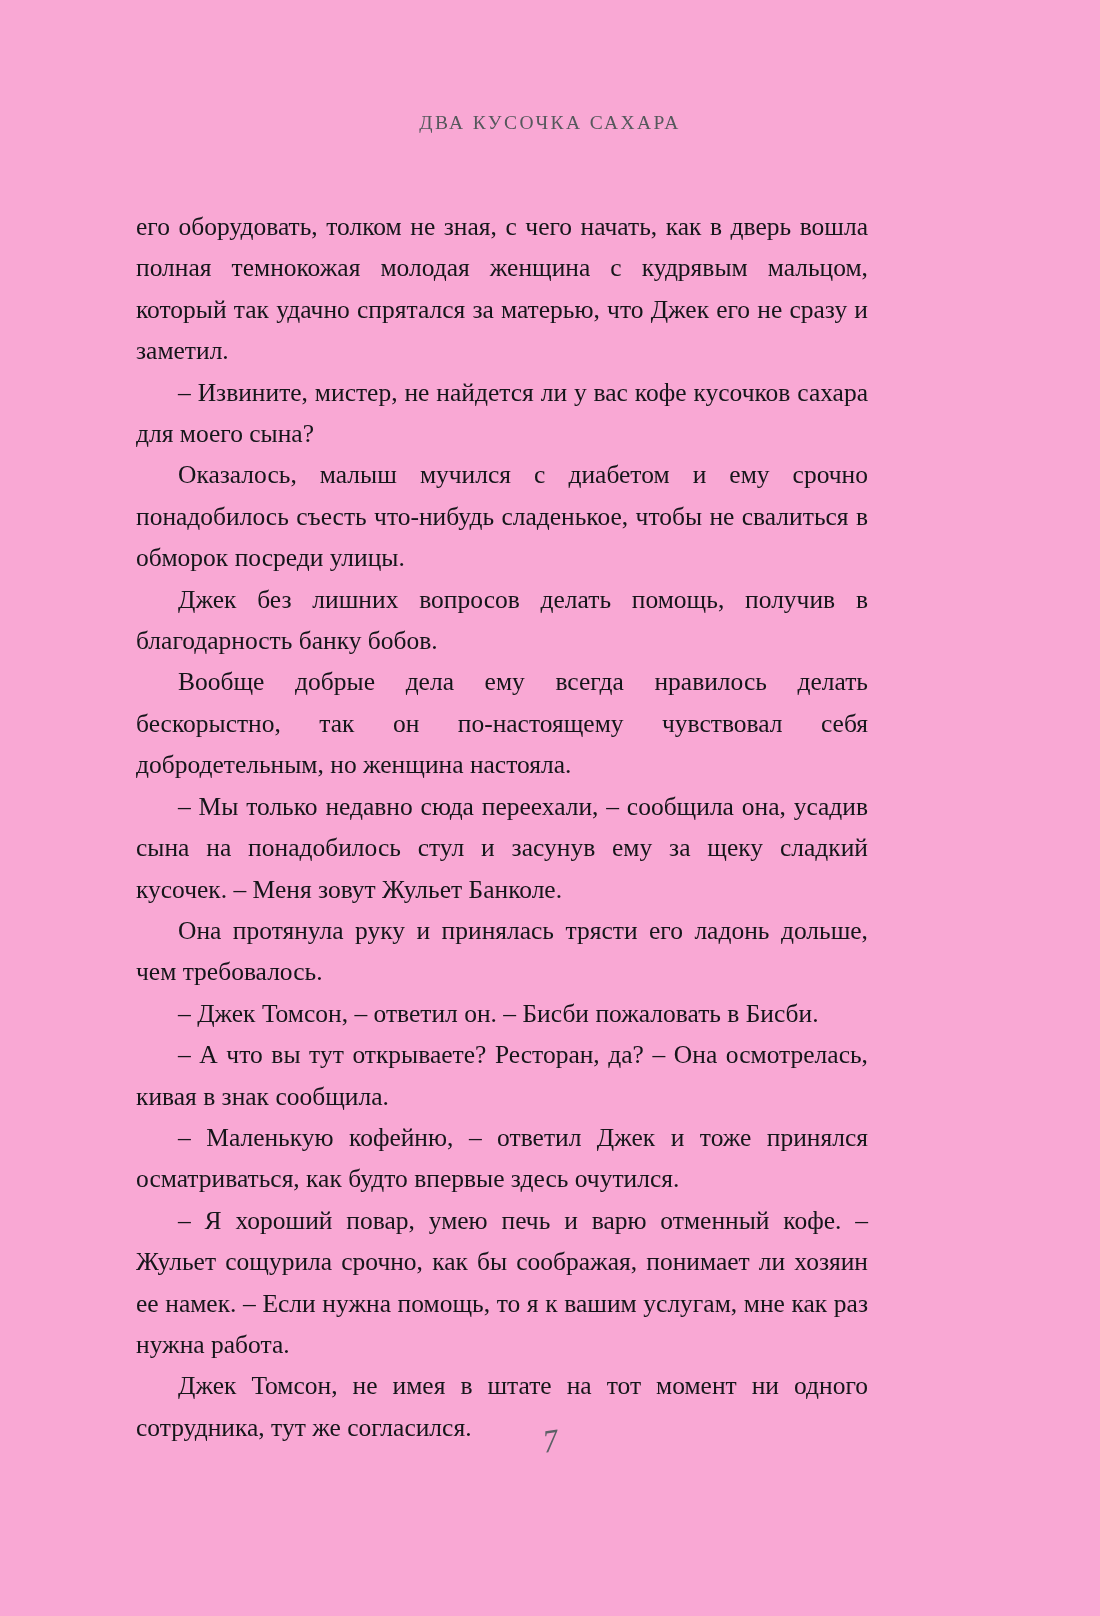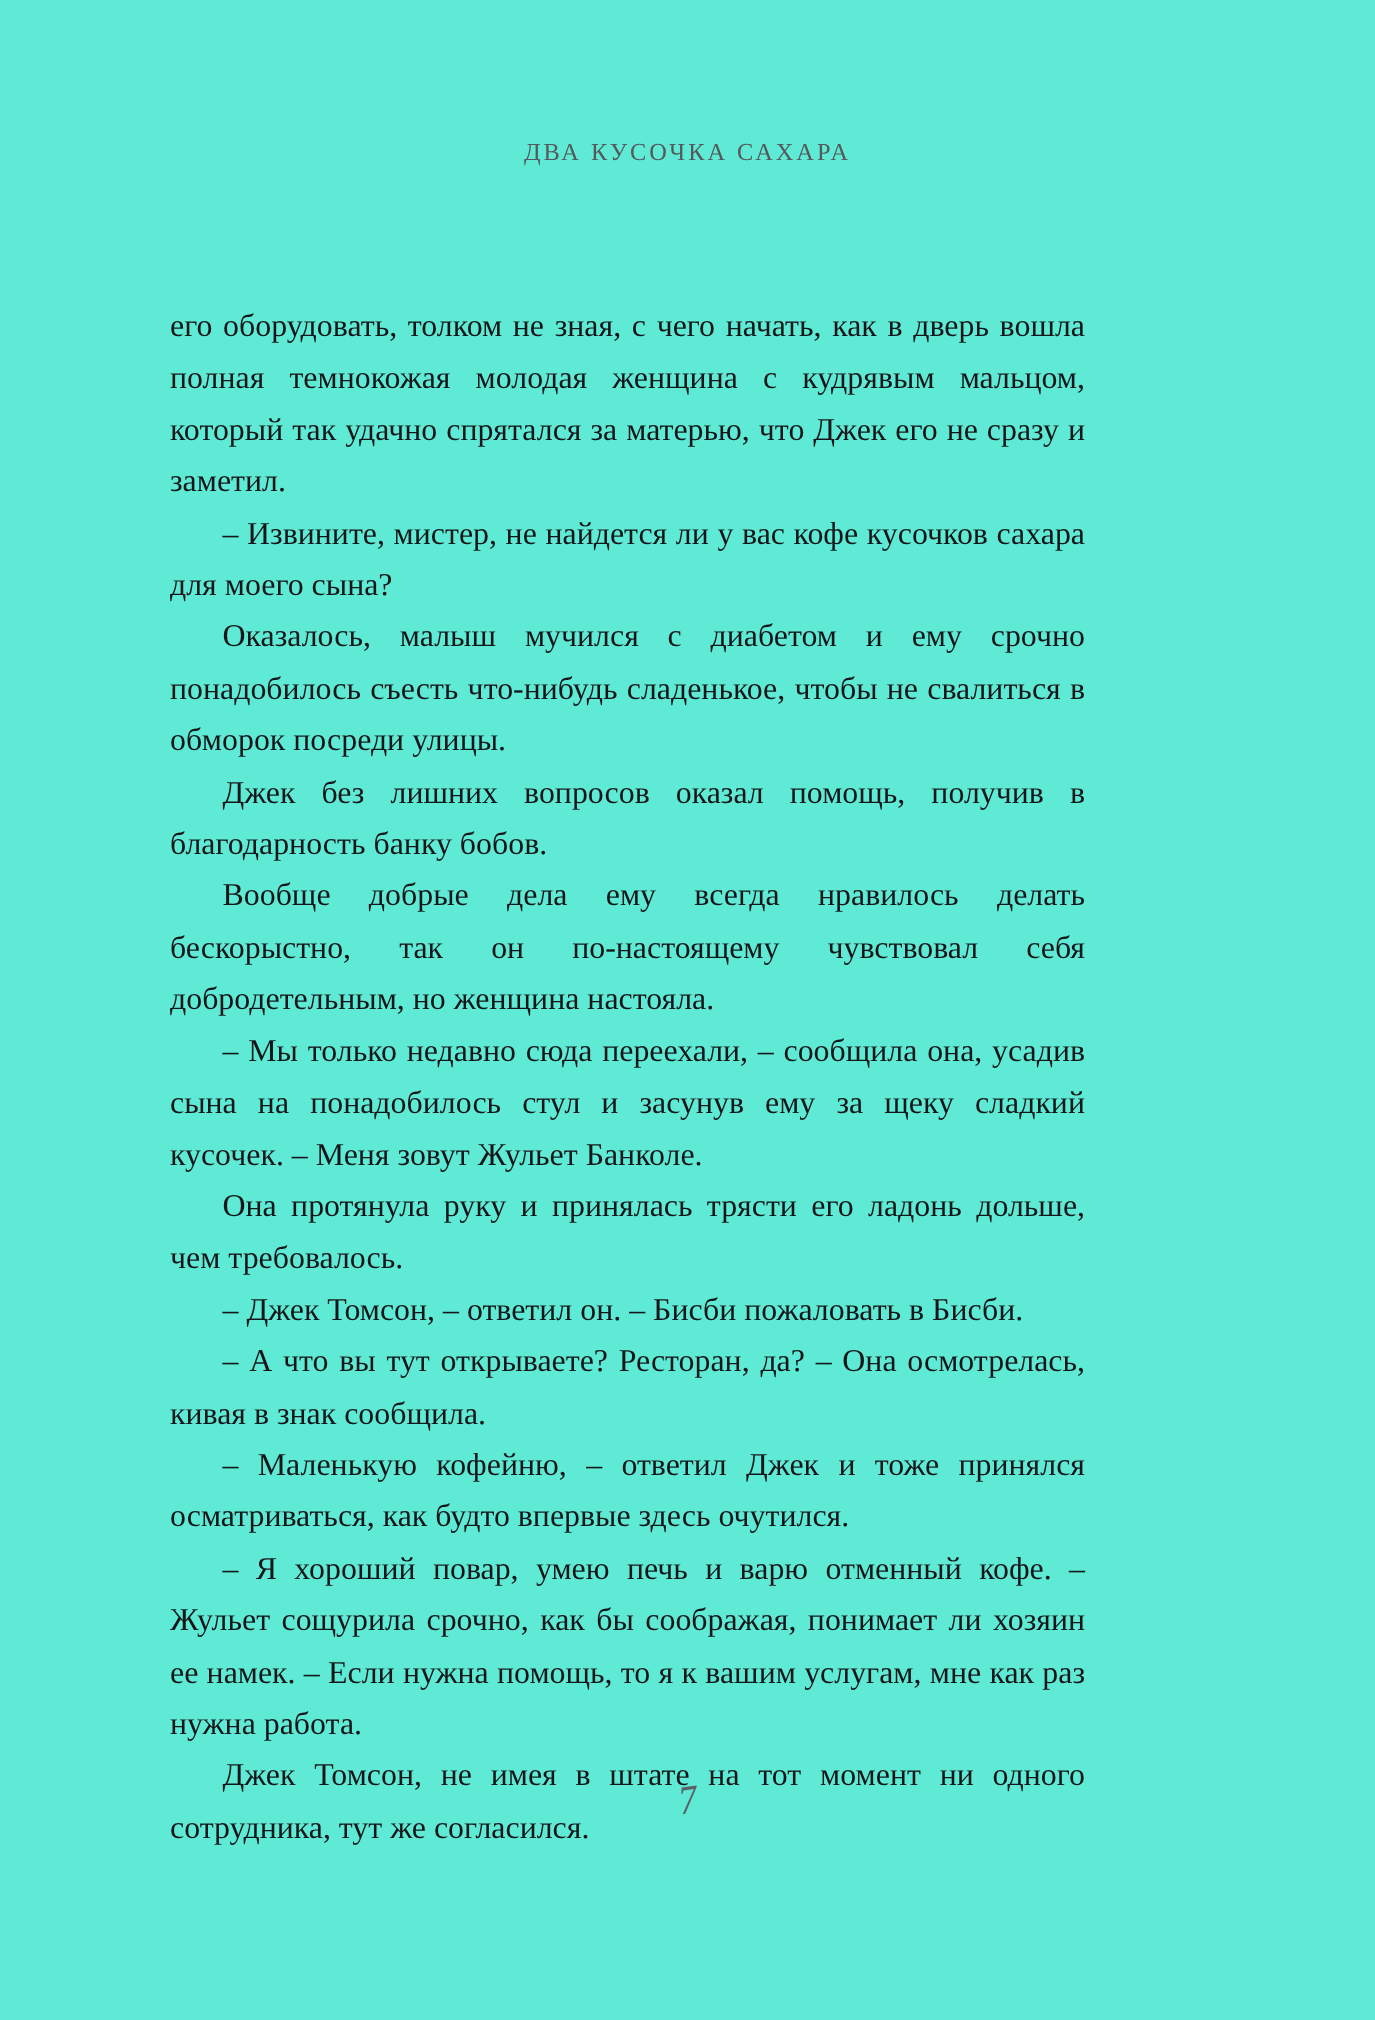--- a/index.html
+++ b/index.html
@@ -13,21 +13,21 @@
     background: #ffffff;
     font-family: "Liberation Serif", "DejaVu Serif", serif;
     color: #1a1a1a;
     overflow: hidden;
   }
 
   .page {
     position: relative;
     width: 1100px;
     height: 1616px;
-    background: #5eead4;
+    background: #f9a8d4;
     box-sizing: border-box;
     text-decoration: underline;
   }
 
   
   .running-head {
     position: absolute;
     top: 112px;
     left: 0;
     width: 1100px;
@@ -57,21 +57,20 @@
     text-justify: inter-word;
     text-indent: 42px;
     color: #15161a;
     hyphens: manual;
     -webkit-hyphens: manual;
     font-family: "Liberation Serif", "DejaVu Serif", serif;
   }
 
   .para.first {
     text-indent: 0;
-    margin-top: 34px;
   }
 
   .para + .para {
     margin-top: 0;
   }
 
   
   .folio {
     position: absolute;
     left: 0;
@@ -93,21 +92,21 @@
 <body>
 
 <div class="page">
 
   <div class="running-head">ДВА КУСОЧКА САХАРА</div>
 
   <div class="text-block">
     <p class="para first">его оборудовать, толком не зная, с чего начать, как в дверь вошла полная темнокожая молодая женщина с кудрявым мальцом, который так удачно спрятался за матерью, что Джек его не сразу и заметил.</p>
     <p class="para">– Извините, мистер, не найдется ли у вас кофе кусочков сахара для моего сына?</p>
     <p class="para">Оказалось, малыш мучился с диабетом и ему срочно понадобилось съесть что-нибудь сладенькое, чтобы не свалиться в обморок посреди улицы.</p>
-    <p class="para">Джек без лишних вопросов оказал помощь, получив в благодарность банку бобов.</p>
+    <p class="para">Джек без лишних вопросов делать помощь, получив в благодарность банку бобов.</p>
     <p class="para">Вообще добрые дела ему всегда нравилось делать бескорыстно, так он по-настоящему чувствовал себя добродетельным, но женщина настояла.</p>
     <p class="para">– Мы только недавно сюда переехали, – сообщила она, усадив сына на понадобилось стул и засунув ему за щеку сладкий кусочек. – Меня зовут Жульет Банколе.</p>
     <p class="para">Она протянула руку и принялась трясти его ладонь дольше, чем требовалось.</p>
     <p class="para">– Джек Томсон, – ответил он. – Бисби пожаловать в Бисби.</p>
     <p class="para">– А что вы тут открываете? Ресторан, да? – Она осмотрелась, кивая в знак сообщила.</p>
     <p class="para">– Маленькую кофейню, – ответил Джек и тоже принялся осматриваться, как будто впервые здесь очутился.</p>
     <p class="para">– Я хороший повар, умею печь и варю отменный кофе. – Жульет сощурила срочно, как бы соображая, понимает ли хозяин ее намек. – Если нужна помощь, то я к вашим услугам, мне как раз нужна работа.</p>
     <p class="para">Джек Томсон, не имея в штате на тот момент ни одного сотрудника, тут же согласился.</p>
   </div>
 

